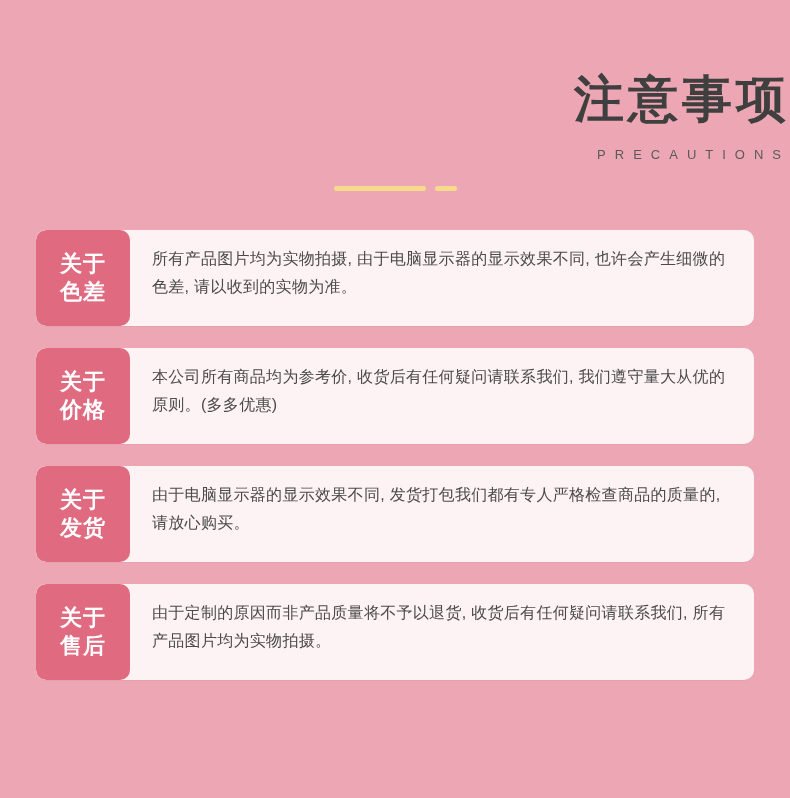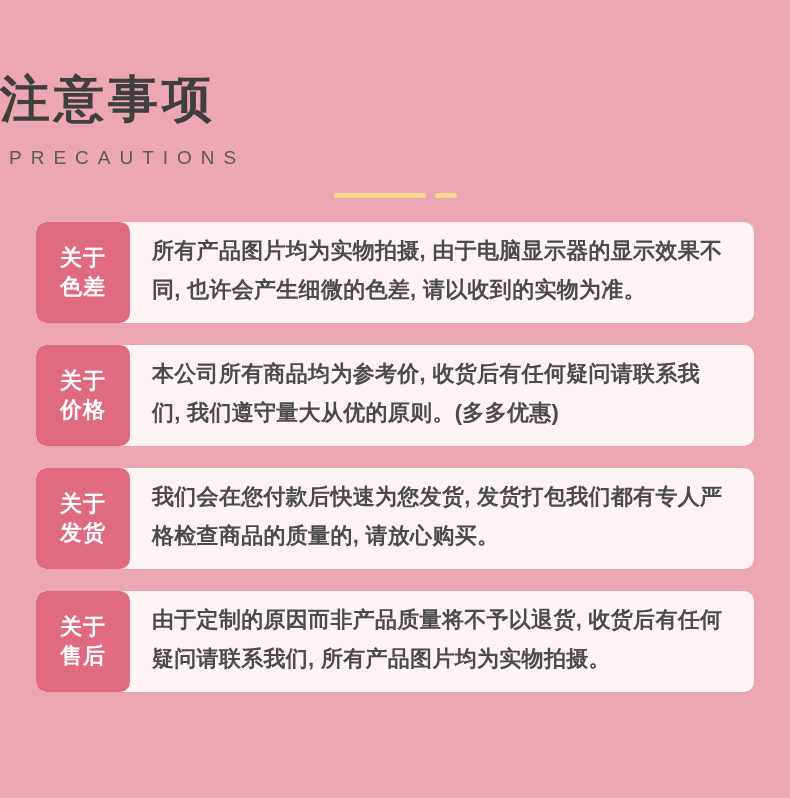--- a/index.html
+++ b/index.html
@@ -15,33 +15,33 @@
   }
   .page {
     position: relative;
     width: 790px;
     height: 798px;
     background: #eda7b4;
     box-sizing: border-box;
   }
   .header {
     padding-top: 72px;
-    text-align: left;
+    text-align: right;
   }
   .title {
     font-size: 50px;
     font-weight: bold;
     color: #3f3f3f;
     letter-spacing: 4px;
     line-height: 1.1;
     margin: 0;
   }
   .subtitle {
     margin-top: 20px;
-    font-size: 19px;
+    font-size: 13px;
     color: #5a5a5a;
     letter-spacing: 9px;
     font-weight: normal;
     text-indent: 9px;
   }
   .divider {
     margin-top: 24px;
     display: flex;
     justify-content: center;
     align-items: center;
@@ -53,21 +53,21 @@
     background: #f6d98a;
     border-radius: 2px;
   }
   .divider .seg-short {
     width: 22px;
     height: 5px;
     background: #f6d98a;
     border-radius: 2px;
   }
   .list {
-    margin-top: 24px;
+    margin-top: 39px;
     padding: 0 36px;
     display: flex;
     flex-direction: column;
     gap: 22px;
   }
   .row {
     display: flex;
     align-items: stretch;
     background: #fdf2f4;
     border-radius: 10px;
@@ -89,26 +89,25 @@
     line-height: 1.28;
     letter-spacing: 1px;
   }
   .tag .l1, .tag .l2 {
     display: block;
   }
   .text {
     flex: 1;
     display: flex;
     align-items: center;
-    padding: 10px 26px 14px 22px;
-    font-size: 22px;
+    padding: 4px 26px 14px 22px;
+    font-size: 16px;
     line-height: 1.75;
     color: #4b4b4b;
     letter-spacing: 0.3px;
-    font-weight: bold;
   }
 </style>
 </head>
 <body>
 
 <div class="page">
 
   <div class="header">
     <h1 class="title">注意事项</h1>
     <div class="subtitle">PRECAUTIONS</div>
@@ -134,21 +133,21 @@
         <span class="l2">价格</span>
       </div>
       <div class="text">本公司所有商品均为参考价, 收货后有任何疑问请联系我们, 我们遵守量大从优的原则。(多多优惠)</div>
     </div>
 
     <div class="row">
       <div class="tag">
         <span class="l1">关于</span>
         <span class="l2">发货</span>
       </div>
-      <div class="text">我们会在您付款后快速为您发货, 发货打包我们都有专人严格检查商品的质量的, 请放心购买。</div>
+      <div class="text">由于电脑显示器的显示效果不同, 发货打包我们都有专人严格检查商品的质量的, 请放心购买。</div>
     </div>
 
     <div class="row">
       <div class="tag">
         <span class="l1">关于</span>
         <span class="l2">售后</span>
       </div>
       <div class="text">由于定制的原因而非产品质量将不予以退货, 收货后有任何疑问请联系我们, 所有产品图片均为实物拍摄。</div>
     </div>
 

